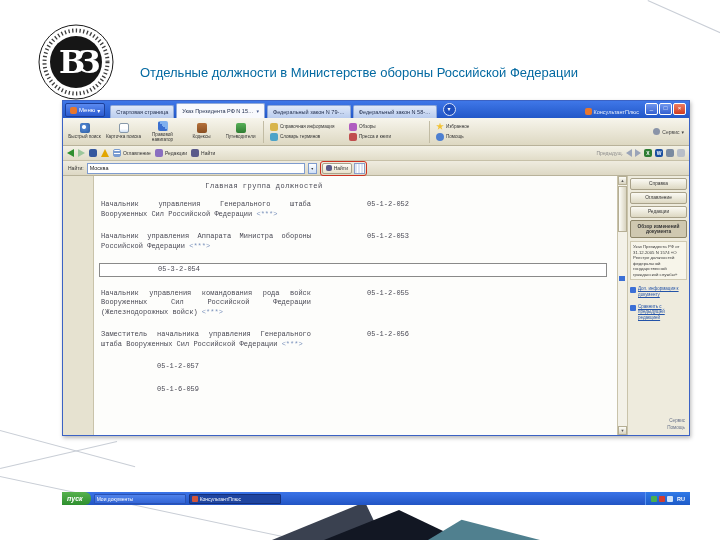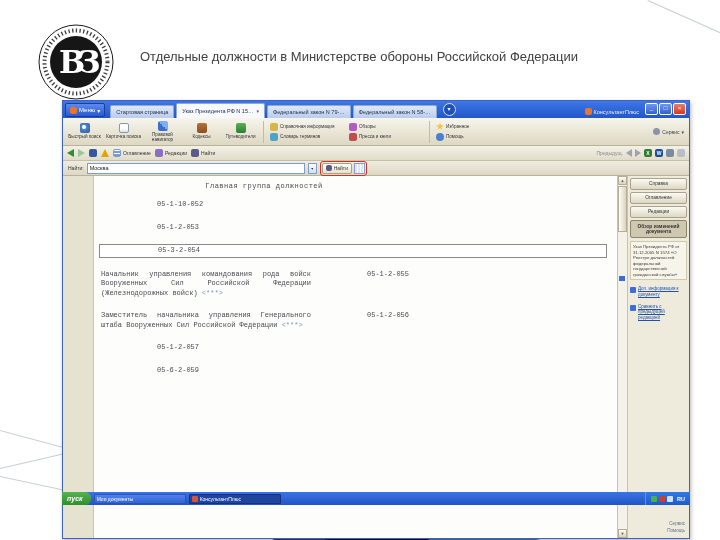--- a/index.html
+++ b/index.html
@@ -1,34 +1,34 @@
 <!DOCTYPE html>
 <html><head>
 <meta charset="utf-8">
 <style>
   html,body{margin:0;padding:0}
   body{width:720px;height:540px;position:relative;background:#fff;overflow:hidden;
        font-family:"Liberation Sans",sans-serif;-webkit-font-smoothing:antialiased}
 
   
   .logo{position:absolute;left:36px;top:22px;width:80px;height:80px}
-  .slide-title{position:absolute;left:140px;top:49px;width:500px;font-size:13px;color:#404040}
+  .slide-title{position:absolute;left:140px;top:65px;width:500px;font-size:13px;color:#0369a1}
 
   .dline{position:absolute;height:1px;background:#c9ced6;transform-origin:left top}
   #dl1{left:0;top:430px;width:140px;transform:rotate(15deg)}
   #dl2{left:0;top:468px;width:120px;transform:rotate(-13deg)}
   #dl3{left:0;top:476px;width:300px;transform:rotate(12deg)}
   #dl4{left:648px;top:0;width:100px;transform:rotate(24deg)}
   .tri{position:absolute}
   #tri1{left:272px;top:502px;width:150px;height:38px;background:#3a4150;clip-path:polygon(0 100%,62% 0,74% 100%)}
   #tri2{left:312px;top:506px;width:150px;height:34px;background:#121723;clip-path:polygon(8% 100%,58% 12%,100% 100%)}
   #tri3{left:428px;top:518px;width:112px;height:22px;background:#50808f;clip-path:polygon(0 100%,30% 8%,100% 100%)}
 
   
-  .window{position:absolute;left:62px;top:100px;width:628px;height:439px;border:1px solid #3b62c4;
+  .window{position:absolute;left:62px;top:100px;width:628px;height:336px;border:1px solid #3b62c4;
           background:#ece9d8;display:flex;flex-direction:column;box-sizing:border-box;
           box-shadow:1px 2px 4px rgba(0,0,0,.28)}
 
   .tabbar{height:16px;flex:none;background:linear-gradient(#3f77e8,#2257c8);display:flex;
           align-items:flex-end;padding:1px 3px 0 2px;gap:2px}
   .menu-btn{height:12px;background:linear-gradient(#5b8af0,#2a5ad0);border:1px solid #1c3f9a;border-radius:2px;
             color:#fff;font-size:6px;display:flex;align-items:center;gap:2px;padding:0 4px;margin:0 3px 1px 0}
   .tab{height:12px;background:linear-gradient(#dfe8f8,#b9ccee);border:1px solid #8fa8d8;border-bottom:none;
        border-radius:2px 2px 0 0;font-size:5.5px;color:#23304f;display:flex;align-items:center;padding:0 5px;
        max-width:116px;white-space:nowrap;overflow:hidden}
@@ -327,35 +327,37 @@
       </div>
       <div class="gridbtn"></div>
     </div>
   </div>
 
   <div class="content">
     <div class="lmargin"></div>
     <div class="doc">
       <div class="heading">Главная группа должностей</div>
       <div class="entry">
-          <div class="ecode">05-1-10-052</div>
-        </div><div class="entry">
+          <div class="etext">Начальник управления Генерального штаба Вооруженных Сил Российской Федерации <span class="mark">&lt;***&gt;</span></div>
+          <div class="ecode">05-1-2-052</div>
+        </div><div class="entry">
+          <div class="etext">Начальник управления Аппарата Министра обороны Российской Федерации <span class="mark">&lt;***&gt;</span></div>
           <div class="ecode">05-1-2-053</div>
         </div><div class="entry sel">
           <div class="ecode">05-3-2-054</div>
         </div><div class="entry">
           <div class="etext">Начальник управления командования рода войск Вооруженных Сил Российской Федерации (Железнодорожных войск) <span class="mark">&lt;***&gt;</span></div>
           <div class="ecode">05-1-2-055</div>
         </div><div class="entry">
           <div class="etext">Заместитель начальника управления Генерального штаба Вооруженных Сил Российской Федерации <span class="mark">&lt;***&gt;</span></div>
           <div class="ecode">05-1-2-056</div>
         </div><div class="entry">
           <div class="ecode">05-1-2-057</div>
         </div><div class="entry">
-          <div class="ecode">05-6-2-059</div>
+          <div class="ecode">05-1-6-059</div>
         </div><span id="entries-anchor"></span>
     </div>
     <div class="scroll">
       <div class="sarr up">▲</div>
       <div class="thumb"></div>
       <div class="smark"></div>
       <div class="sarr down">▼</div>
     </div>
     <div class="sidebar">
       <div class="pbtn">Справка</div><div class="pbtn">Оглавление</div><div class="pbtn">Редакции</div><span id="sidebar-anchor"></span>

